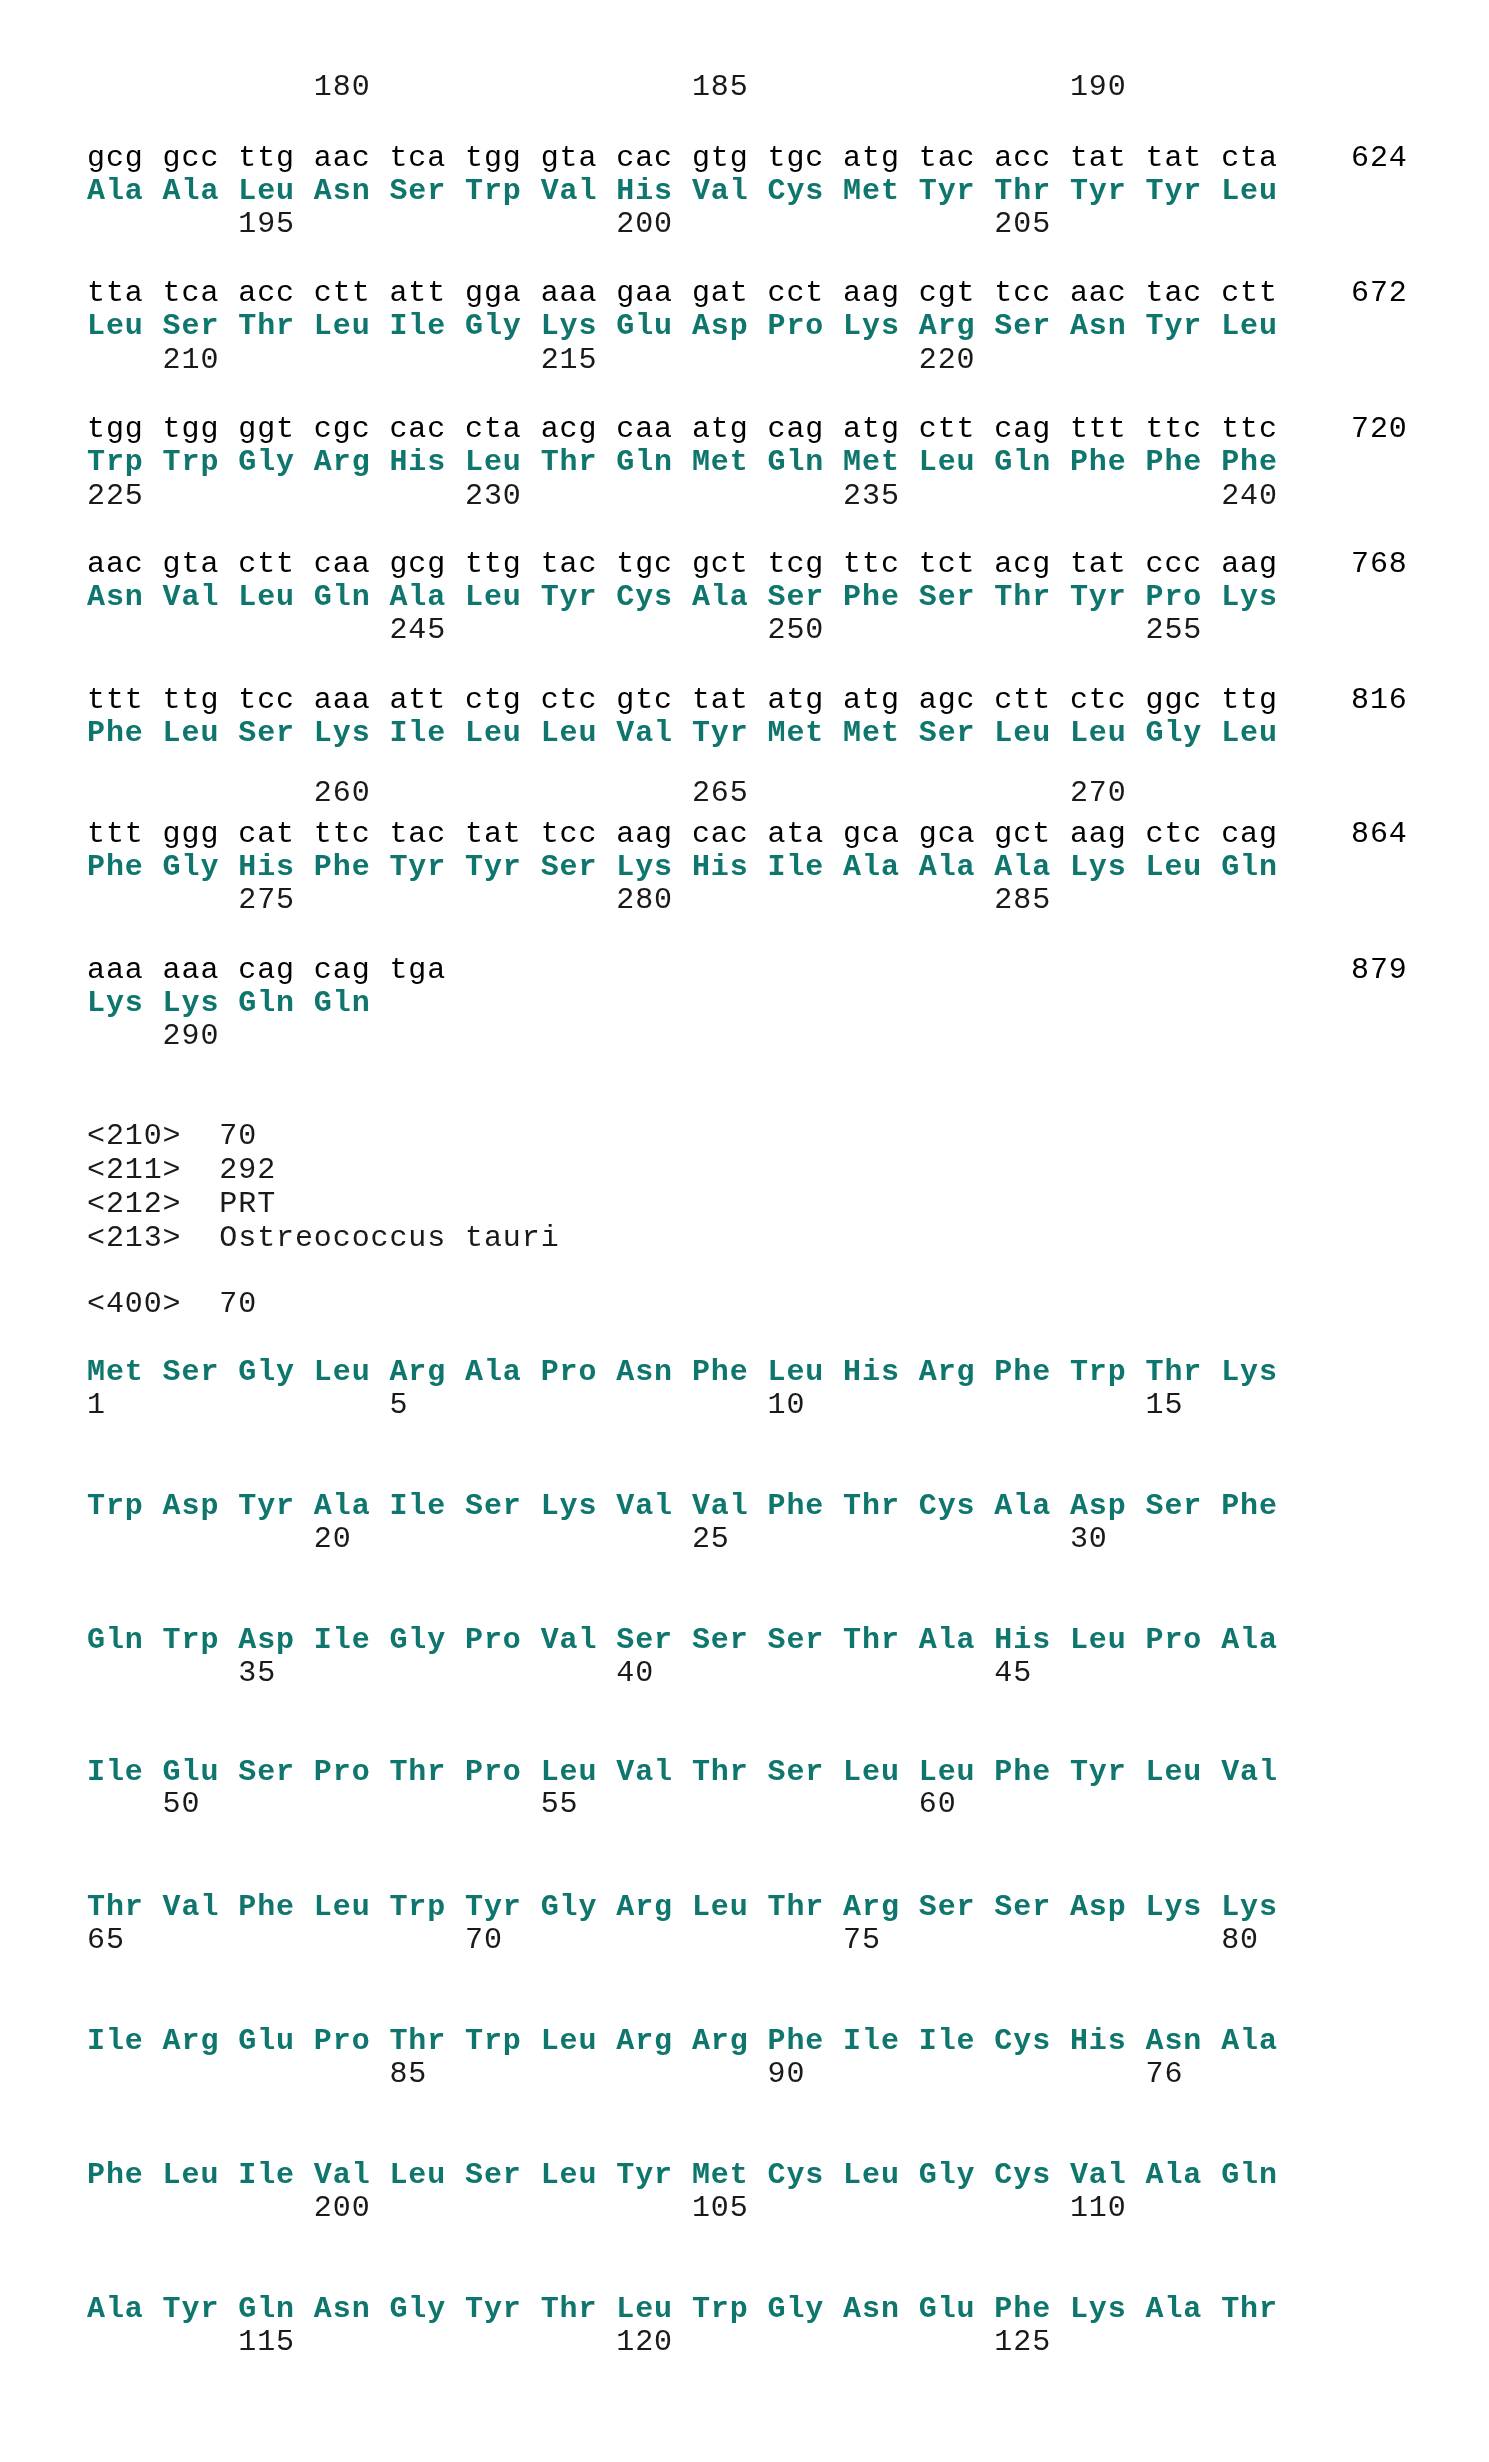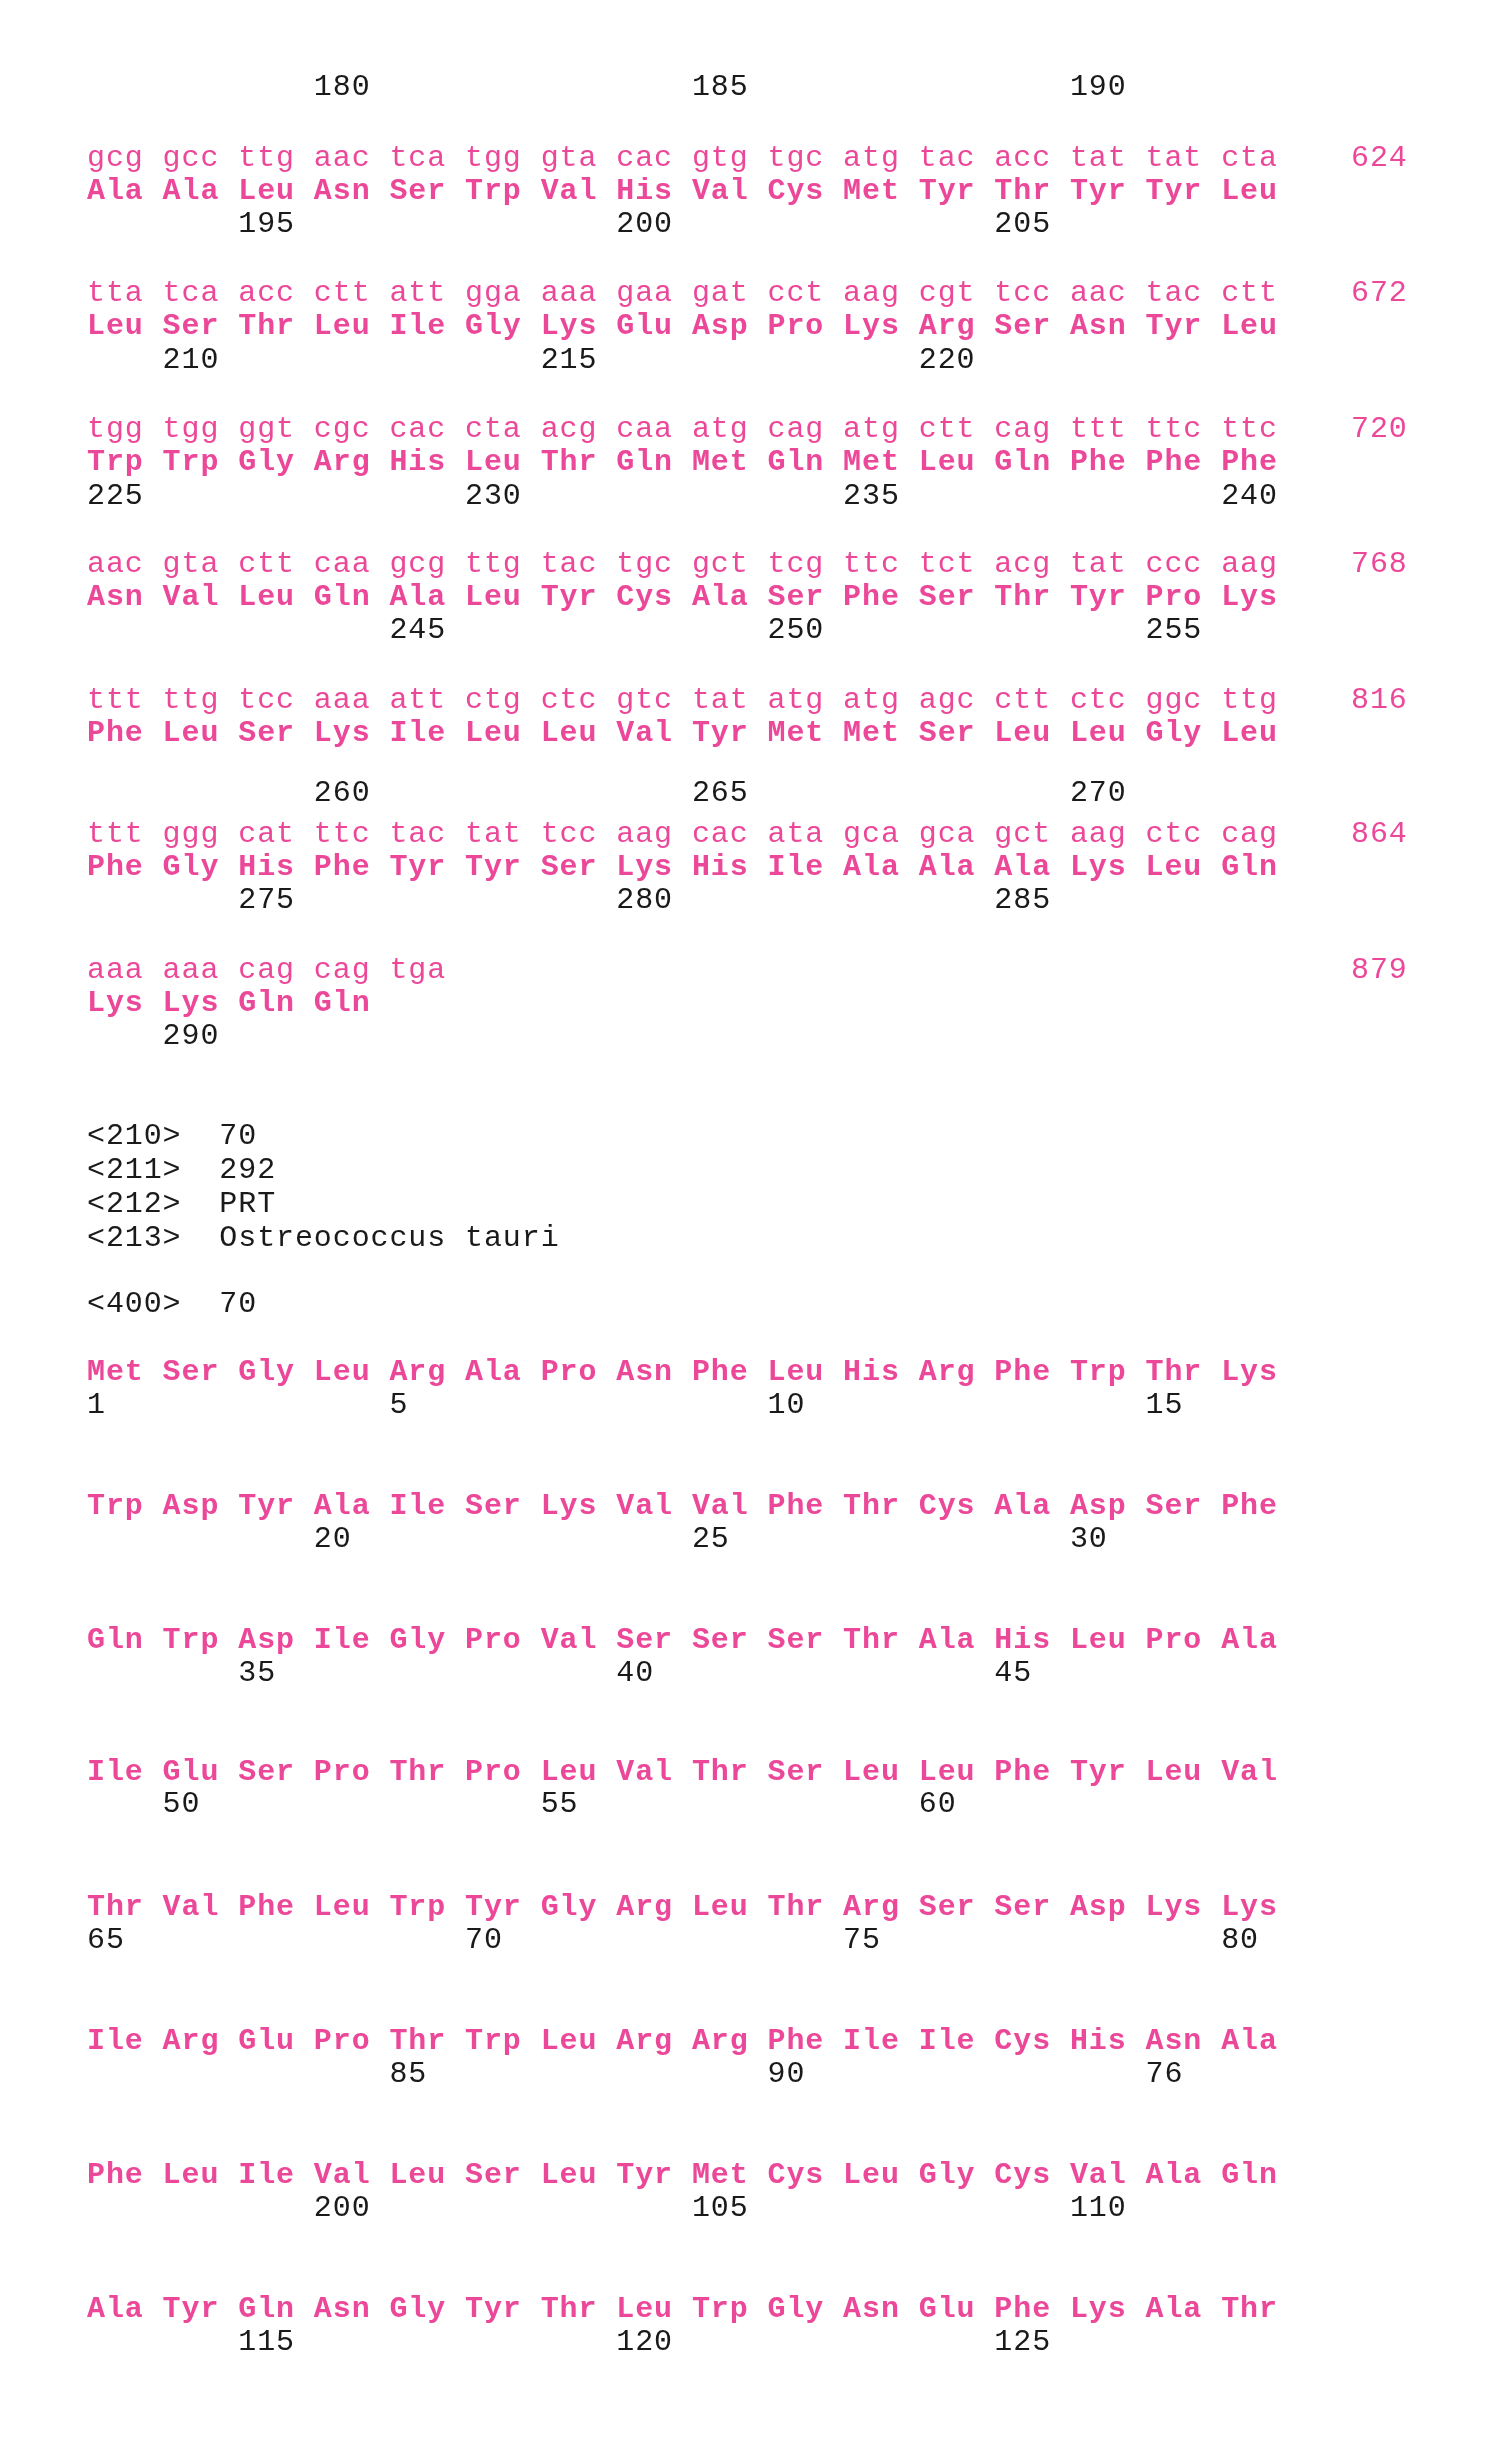--- a/index.html
+++ b/index.html
@@ -8,23 +8,23 @@
   .line {
     position: absolute;
     left: 87px;
     font-family: "Liberation Mono", "DejaVu Sans Mono", monospace;
     font-weight: bold;
     font-size: 30px;
     letter-spacing: 0.9px;
     line-height: 33px;
     height: 33px;
     white-space: pre;
-    color: #ec4899;
+    color: #0f766e;
   }
-  .nt { font-weight: normal; color: #ec4899; text-align: right; }
+  .nt { font-weight: normal; color: #000000; text-align: right; }
   .num { font-weight: normal; color: #1a1a1a; }
   .rnum { position: absolute; left: 1351px; }
   .meta { font-weight: normal; color: #1a1a1a; }
 </style>
 </head>
 <body>
 
 <div class="page">
 
   <div class="line num" style="top:71px">            180                 185                 190</div>

